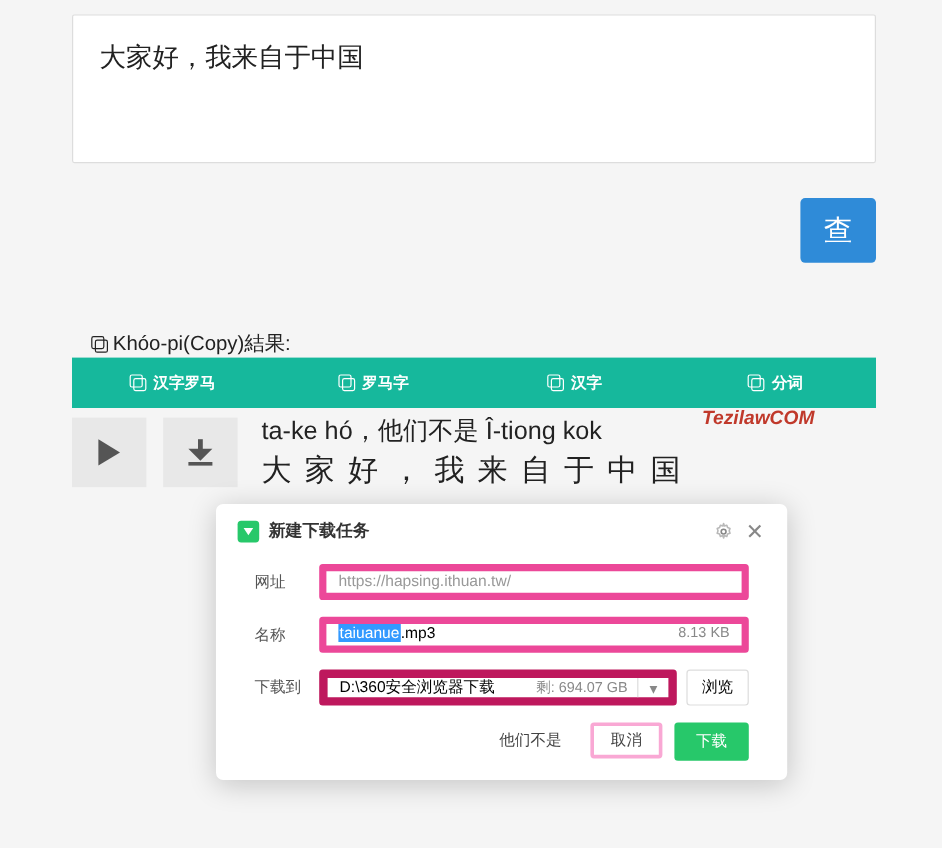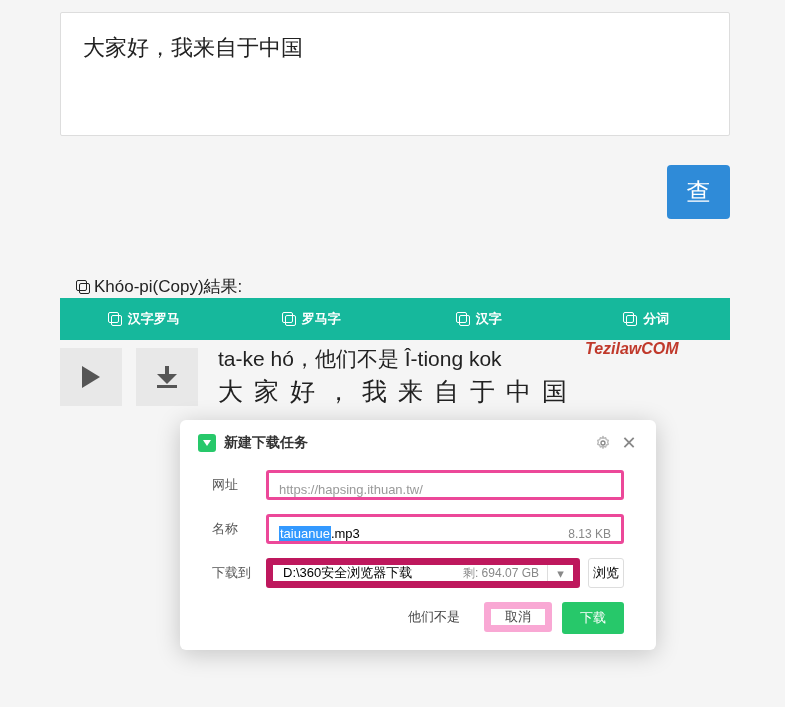--- a/index.html
+++ b/index.html
@@ -33,34 +33,34 @@
   .dialog { position: absolute; left: 180px; top: 420px; width: 476px; background: #fff; border-radius: 6px; box-shadow: 0 4px 24px rgba(0,0,0,0.2); padding: 14px 18px 16px 18px; }
   .dlg-head { display: flex; align-items: flex-end; gap: 8px; margin-bottom: 18px; }
   .dlg-logo { width: 18px; height: 18px; background: #27c86a; border-radius: 3px; display: flex; align-items: center; justify-content: center; }
   .dlg-logo .arrow { width: 0; height: 0; border-left: 4px solid transparent; border-right: 4px solid transparent; border-top: 6px solid #fff; }
   .dlg-title { font-size: 14px; font-weight: bold; color: #333; flex: 1; }
   .dlg-gear, .dlg-close { width: 18px; height: 18px; display: flex; align-items: center; justify-content: center; color: #888; cursor: pointer; font-size: 18px; }
 
   .dlg-body { padding: 0 14px; }
   .dlg-row { display: flex; align-items: center; margin-bottom: 14px; gap: 14px; }
   .dlg-label { width: 40px; font-size: 13px; color: #555; flex-shrink: 0; }
-  .dlg-input { flex: 1; height: 30px; border: 3px solid #ec4899; border-radius: 3px; padding: 0 10px; font-size: 13px; display: flex; align-items: flex-end; position: relative; background: #fff; }
+  .dlg-input { flex: 1; height: 30px; border: 6px solid #ec4899; border-radius: 3px; padding: 0 10px; font-size: 13px; display: flex; align-items: flex-start; position: relative; background: #fff; }
   .dlg-input .url-vis { color: #999; }
   .dlg-input .sel { background: #3399ff; color: #fff; padding: 0 1px; }
   .dlg-input .filesize { position: absolute; right: 10px; color: #888; font-size: 12px; }
   .dlg-path { flex: 1; display: flex; gap: 8px; }
   .path-box { flex: 1; height: 30px; border: 7px solid #be185d; border-radius: 3px; padding: 0 10px; font-size: 13px; display: flex; align-items: center; position: relative; background: #fff; }
   .path-box .remain { position: absolute; right: 34px; color: #888; font-size: 12px; }
   .path-box .dd { position: absolute; right: 0; top: 0; width: 26px; height: 100%; border-left: 1px solid #ddd; display: flex; align-items: center; justify-content: center; color: #888; cursor: pointer; }
-  .browse-btn { width: 36px; height: 30px; border: 1px solid #ddd; border-radius: 3px; background: #fff; font-size: 13px; display: flex; align-items: center; justify-content: center; cursor: pointer; }
+  .browse-btn { width: 52px; height: 30px; border: 1px solid #ddd; border-radius: 3px; background: #fff; font-size: 13px; display: flex; align-items: center; justify-content: center; cursor: pointer; }
 
   .dlg-foot { display: flex; justify-content: flex-end; gap: 10px; margin-top: 8px; padding-right: 14px; }
   .foot-btn { height: 30px; padding: 0 14px; border-radius: 3px; font-size: 13px; display: flex; align-items: center; justify-content: center; cursor: pointer; }
   .foot-link { border: none; background: none; color: #444; }
-  .foot-cancel { border: 7px solid #f9a8d4; background: #fff; color: #444; }
+  .foot-cancel { border: 3px solid #f9a8d4; background: #fff; color: #444; }
   .foot-dl { border: none; background: #27c86a; color: #fff; padding: 16px 18px; }
 
   .copy-icn { display: inline-block; width: 14px; height: 14px; position: relative; }
   .copy-icn::before, .copy-icn::after { content: ""; position: absolute; border: 1.5px solid currentColor; border-radius: 2px; }
   .copy-icn::before { left: 0; top: 0; width: 9px; height: 9px; }
   .copy-icn::after { left: 3px; top: 3px; width: 9px; height: 9px; background: inherit; }
 </style>
 </head>
 <body>
 

